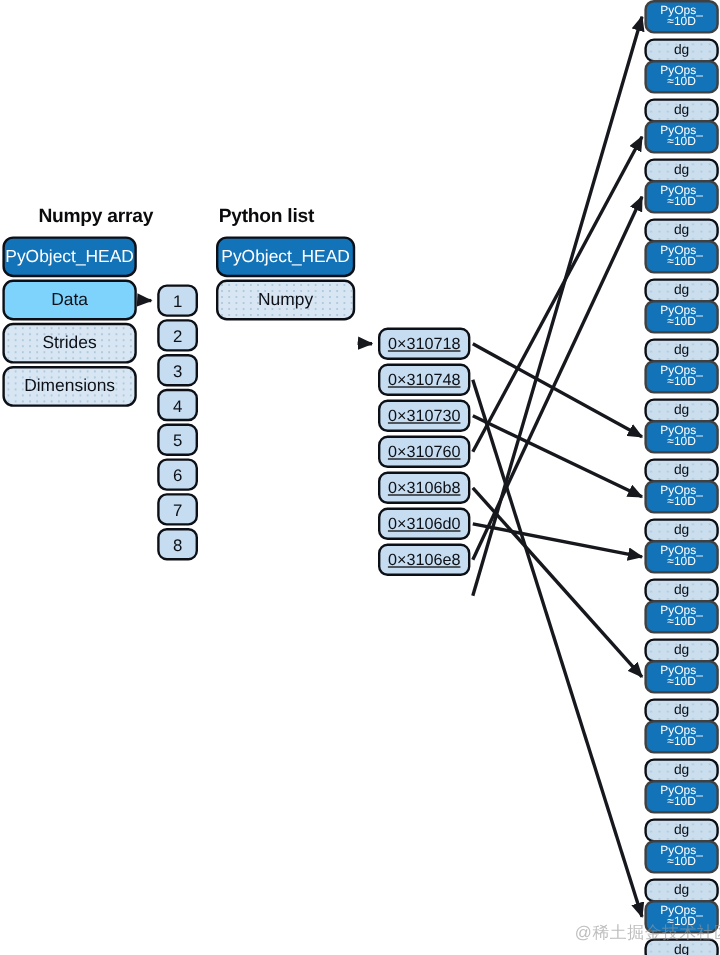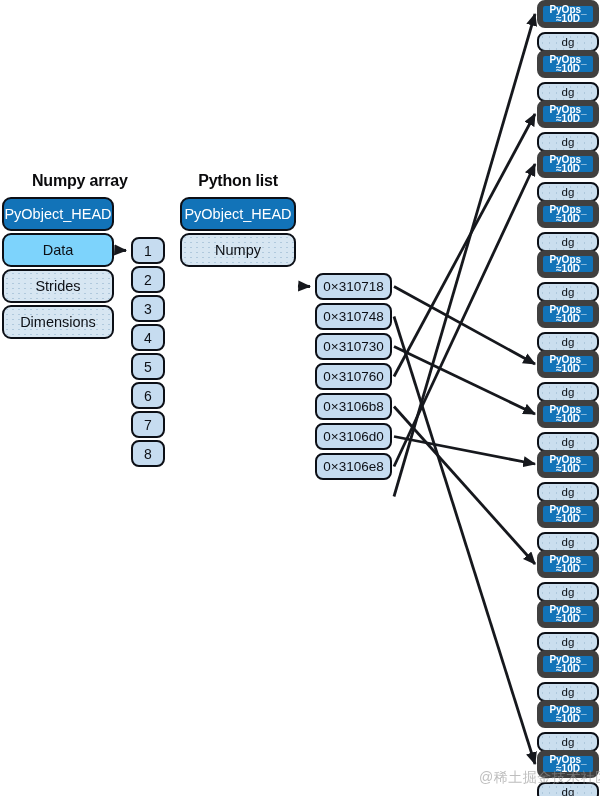--- a/index.html
+++ b/index.html
@@ -44,24 +44,24 @@
     color: #0d1016;
   }
   .buffer .cell { width: 34px; height: 27px; font-size: 14px; }
   .pointer .cell { width: 77px; height: 27px; font-size: 13.5px; }
   .heapcol {
     position: absolute; z-index: 2;
     left: 537px; top: 0; width: 62px;
   }
   .heap-pair { height: 50px; }
   .heap-header {
-    height: 28px; border: 6px solid #404040; border-radius: 8px;
+    height: 28px; border: 2px solid #404040; border-radius: 8px;
     background: #1273b8; color: #ffffff;
     display: flex; flex-direction: column; align-items: center; justify-content: center;
-    font-size: 10px; line-height: 9.5px; font-weight: bold;
+    font-size: 10px; line-height: 9.5px; font-weight: normal;
   }
   .heap-value {
     height: 20px; margin-top: 4px;
     border: 2px solid #0c0f16; border-radius: 8px;
     background: #cadeee;
     background-image: radial-gradient(circle, #aec8dc 0.7px, transparent 1px);
     background-size: 7px 6px;
     display: flex; align-items: center; justify-content: center;
     font-size: 11.5px; color: #0d1016;
   }
@@ -76,21 +76,21 @@
     white-space: nowrap; letter-spacing: 0.5px;
   }
 </style>
 </head>
 <body>
 
 <div class="canvas">
 
   <div class="sec-title" style="left:0px; top:172px;padding-left:32px;">Numpy array</div>
 
-  <div class="sec-title" style="left:180px; top:172px;">Python list</div>
+  <div class="sec-title" style="left:164px; top:172px;">Python list</div>
 
   <div id="numpy-stack" class="stack" style="left:2px; top:197px; width:112px;">
       <div class="mem-row header">PyObject_HEAD</div>
       <div class="mem-row mid">Data</div>
       <div class="mem-row light">Strides</div>
       <div class="mem-row light">Dimensions</div>
     </div>
 
   <div id="buffer-col" class="cellcol buffer" style="left:131px; top:237px;">
       <div class="cell">1</div>
@@ -101,21 +101,21 @@
       <div class="cell">6</div>
       <div class="cell">7</div>
       <div class="cell">8</div>
     </div>
 
   <div id="pylist-stack" class="stack" style="left:180px; top:197px; width:116px;">
       <div class="mem-row header">PyObject_HEAD</div>
       <div class="mem-row light">Numpy</div>
     </div>
 
-  <div id="pointer-col" class="cellcol pointer" style="left:315px; top:273px;">
+  <div id="pointer-col" class="cellcol pointer" style="left:315px; top:273px;text-decoration:underline;">
       <div class="cell">0×310718</div>
       <div class="cell">0×310748</div>
       <div class="cell">0×310730</div>
       <div class="cell">0×310760</div>
       <div class="cell">0×3106b8</div>
       <div class="cell">0×3106d0</div>
       <div class="cell">0×3106e8</div>
     </div>
 
   <div id="heap-col" class="heapcol">

